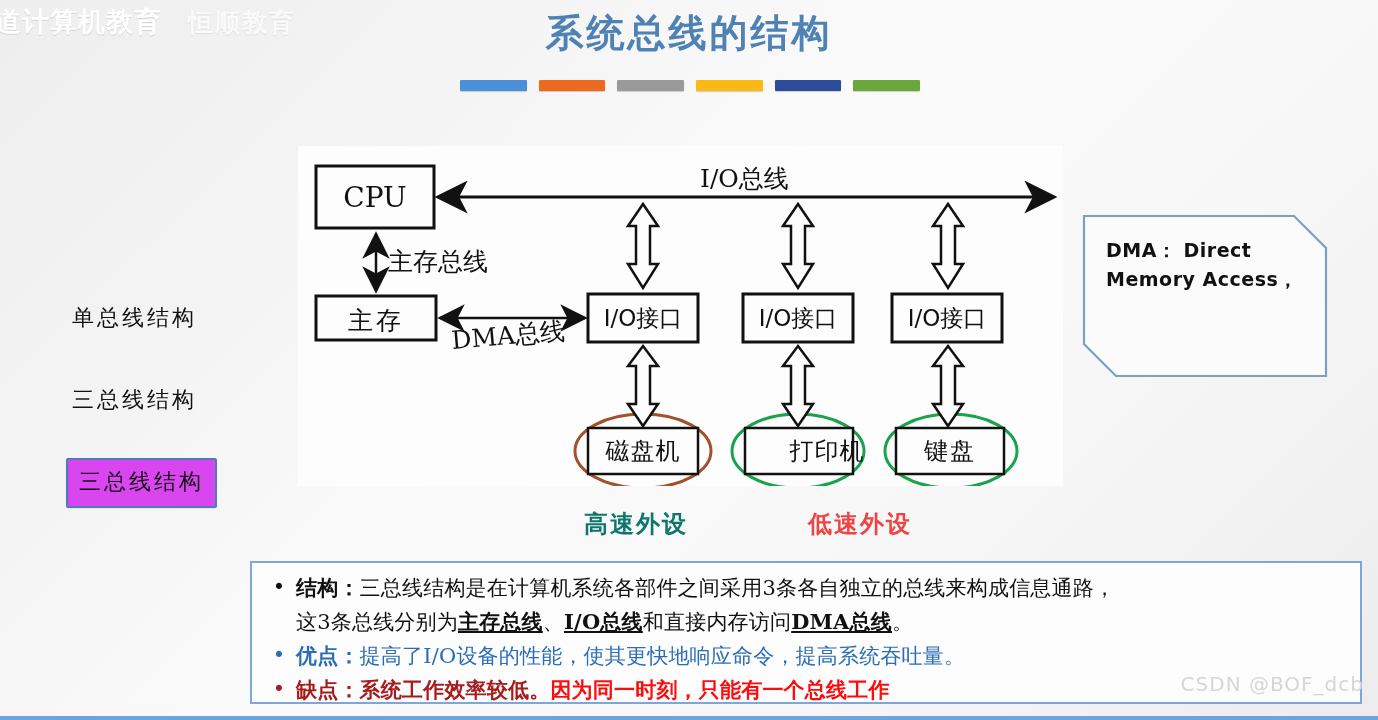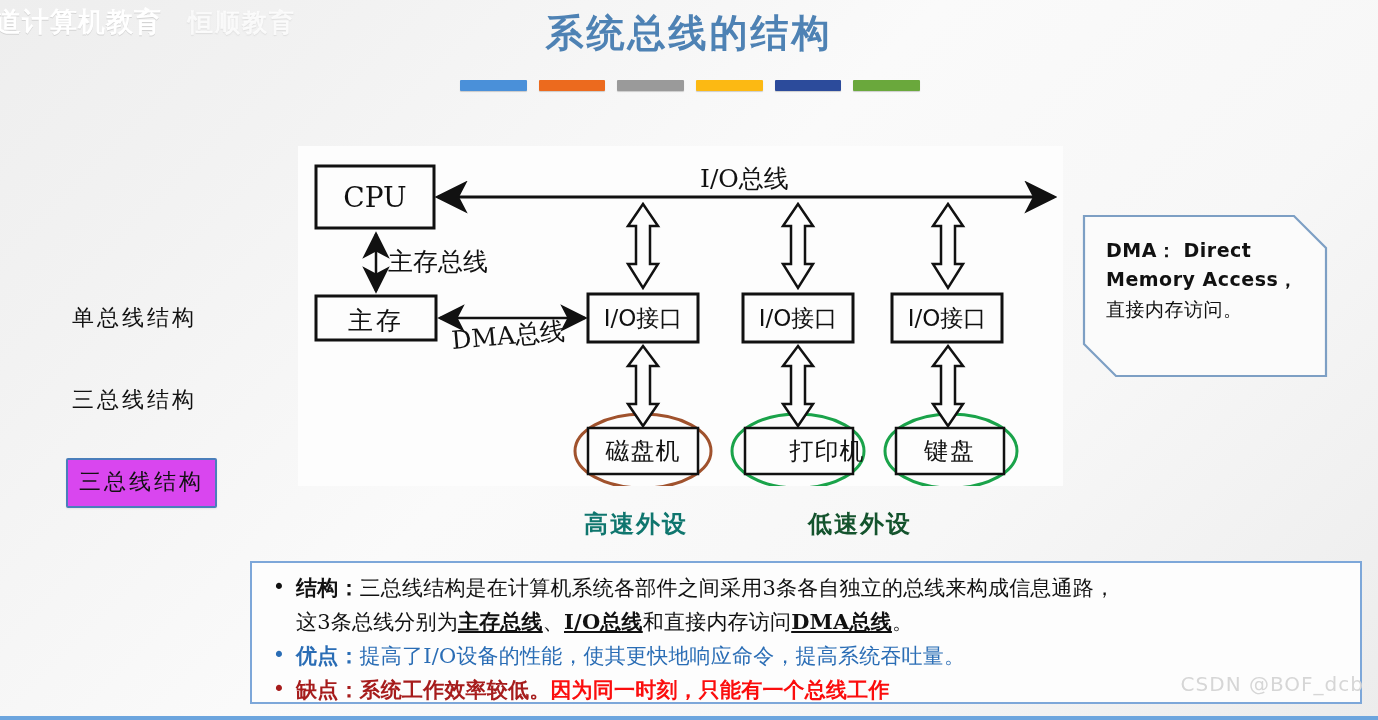--- a/index.html
+++ b/index.html
@@ -76,21 +76,21 @@
 
   
   #cap-high{
     position:absolute;left:584px;top:508px;
     font-family:"DejaVu Sans",sans-serif;font-size:24px;font-weight:700;
     color:#0f766e;letter-spacing:2px;
   }
   #cap-low{
     position:absolute;left:808px;top:508px;
     font-family:"DejaVu Sans",sans-serif;font-size:24px;font-weight:700;
-    color:#14532d;letter-spacing:2px;
+    color:#ef4444;letter-spacing:2px;
   }
 
   
   #dma-callout{position:absolute;left:1082px;top:214px;width:246px;height:164px;}
   #dma-callout svg{position:absolute;left:0;top:0;}
   #dma-text{
     position:absolute;left:24px;top:22px;width:206px;
     font-family:"DejaVu Sans",sans-serif;font-size:19px;font-weight:700;
     color:#111;line-height:1.55;letter-spacing:.5px;
   }
@@ -220,21 +220,20 @@
   <div id="cap-high">高速外设</div>
   <div id="cap-low">低速外设</div>
 
   <div id="dma-callout">
     <svg width="246" height="164" viewBox="0 0 246 164">
       <path d="M2,2 L212,2 L244,34 L244,162 L34,162 L2,130 Z" fill="#fbfbfb" stroke="#7d9fc4" stroke-width="2.2"></path>
     </svg>
     <div id="dma-text">
       <div>DMA： Direct</div>
       <div>Memory Access，</div>
-      <div style="font-family:'DejaVu Serif',serif;font-weight:400;">直接内存访问。</div>
     </div>
   </div>
 
   <div id="notes">
 
     <div class="note-row">
       <div class="note-bullet c-black">•</div>
       <div class="note-body c-black">
         <div>
           <span class="b">结构：</span><span>三总线结构是在计算机系统各部件之间采用3条各自独立的总线来构成信息通路，</span>

